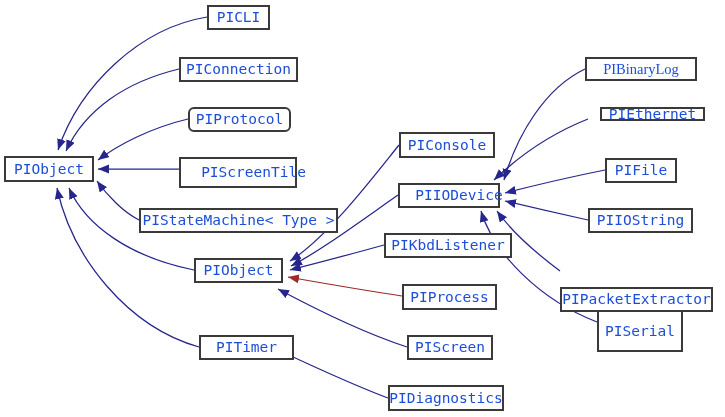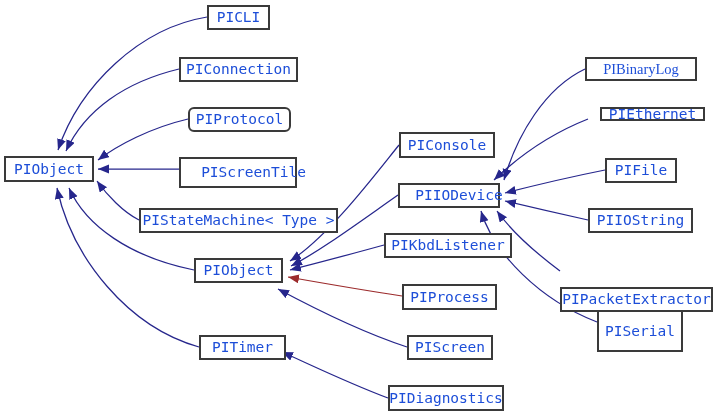--- a/index.html
+++ b/index.html
@@ -59,21 +59,21 @@
       <path d="M388,398 C348,383 309,364 282,352" fill="none" stroke="#26268c" stroke-width="1.25" marker-end="url(#arrow-public)"></path>
     </svg>
   <div>
       <div class="node" style="left: 4px; top: 156px; width: 90px; height: 26px;">PIObject</div>
       <div class="node" style="left: 207px; top: 5px; width: 63px; height: 25px;">PICLI</div>
       <div class="node" style="left: 179px; top: 57px; width: 119px; height: 25px;">PIConnection</div>
       <div class="node" style="left: 188px; top: 107px; width: 103px; height: 25px; border-radius: 6px;">PIProtocol</div>
       <div class="node" style="left: 179px; top: 157px; width: 118px; height: 31px; padding-left: 31px;">PIScreenTile</div>
       <div class="node" style="left: 139px; top: 208px; width: 199px; height: 25px;">PIStateMachine&lt; Type &gt;</div>
       <div class="node" style="left: 194px; top: 258px; width: 89px; height: 25px;">PIObject</div>
-      <div class="node" style="left: 199px; top: 335px; width: 87px; height: 25px;">PITimer</div>
+      <div class="node" style="left: 199px; top: 335px; width: 95px; height: 25px;">PITimer</div>
       <div class="node" style="left: 399px; top: 132px; width: 96px; height: 26px;">PIConsole</div>
       <div class="node" style="left: 398px; top: 183px; width: 102px; height: 25px; padding-left: 20px;">PIIODevice</div>
       <div class="node" style="left: 384px; top: 233px; width: 128px; height: 25px;">PIKbdListener</div>
       <div class="node" style="left: 402px; top: 284px; width: 95px; height: 26px;">PIProcess</div>
       <div class="node" style="left: 407px; top: 335px; width: 86px; height: 25px;">PIScreen</div>
       <div class="node" style="left: 388px; top: 385px; width: 116px; height: 26px;">PIDiagnostics</div>
       <div class="node" style="left: 585px; top: 57px; width: 112px; height: 24px; font-family: Liberation Serif, serif;">PIBinaryLog</div>
       <div class="node" style="left: 588px; top: 107px; width: 105px; height: 14px; margin-left: 12px;">PIEthernet</div>
       <div class="node" style="left: 605px; top: 158px; width: 72px; height: 25px;">PIFile</div>
       <div class="node" style="left: 588px; top: 208px; width: 105px; height: 25px;">PIIOString</div>

